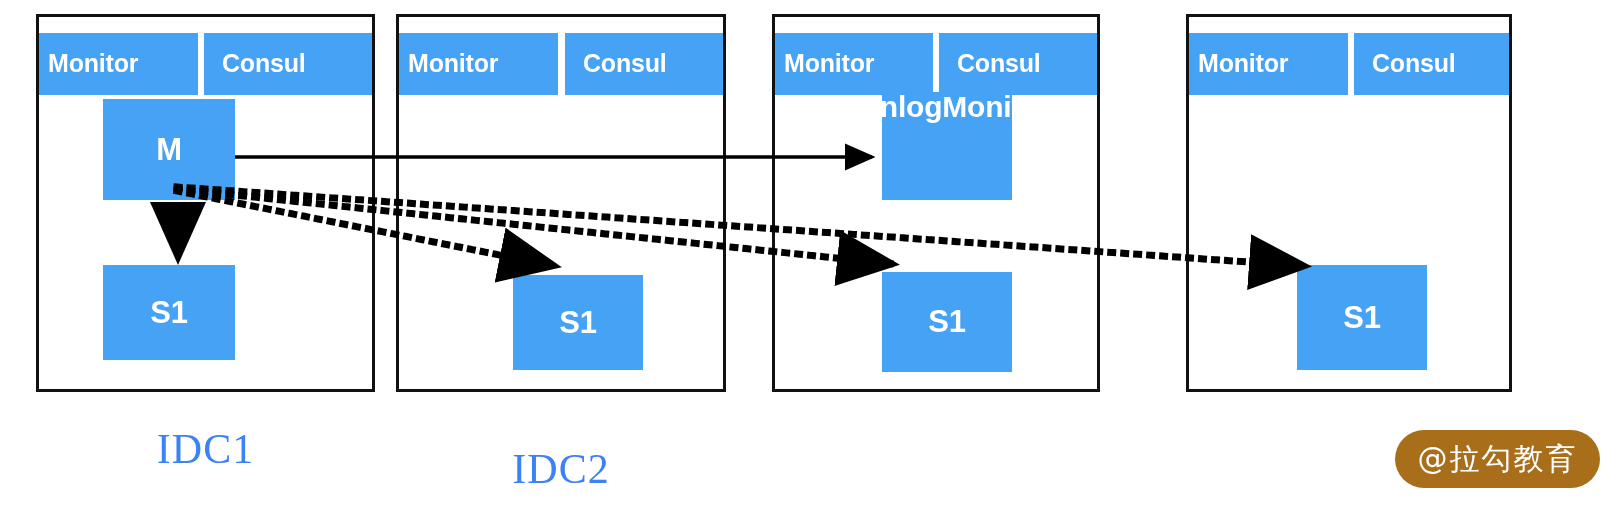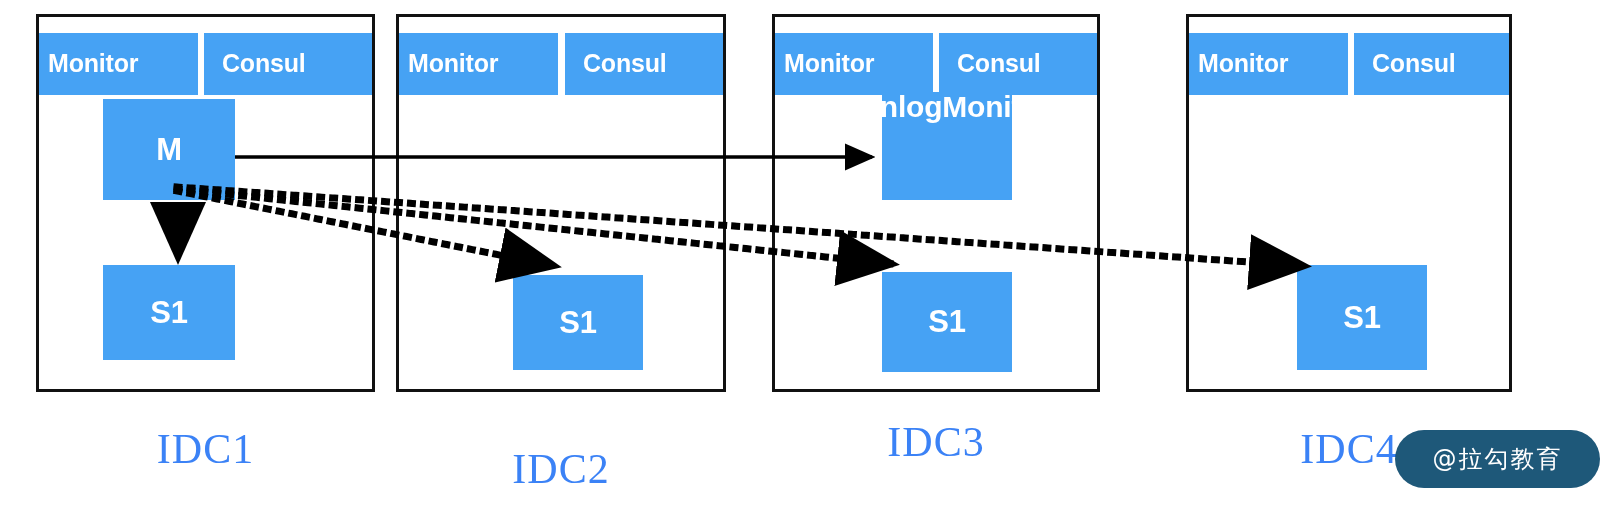--- a/index.html
+++ b/index.html
@@ -80,24 +80,24 @@
     height: 526px;
     pointer-events: none;
   }
 
   
   .watermark {
     position: absolute;
     display: flex;
     align-items: center;
     justify-content: center;
-    background: #0c4a6e;
+    background: #a16207;
     color: #ffffff;
     border-radius: 34px;
-    font-size: 24px;
+    font-size: 30px;
     font-family: "DejaVu Sans", sans-serif;
     letter-spacing: 2px;
     opacity: 0.92;
   }
 </style>
 </head>
 <body>
 
 <div id="canvas">
 
@@ -124,30 +124,28 @@
 
   <div class="blk header monitor" style="left:775px; top:17px; width:158px; height:62px;">Monitor</div>
   <div class="blk header consul" style="left:939px; top:17px; width:158px; height:62px;">Consul</div>
 
   <div class="blk node binlog" style="left:882px; top:92px; width:130px; height:108px;">
     <span>Binlog</span>
     <span>Monitor</span>
   </div>
   <div class="blk node" style="left:882px; top:272px; width:130px; height:100px;">S1</div>
 
-  <div class="idc-caption" style="left:772px; top:418px; width:328px;">IDC3</div>
 
   <div class="idc-panel" style="left:1186px; top:14px; width:326px; height:378px;"></div>
 
   <div class="blk header monitor" style="left:1189px; top:17px; width:159px; height:62px;">Monitor</div>
   <div class="blk header consul" style="left:1354px; top:17px; width:155px; height:62px;">Consul</div>
 
   <div class="blk node" style="left:1297px; top:265px; width:130px; height:105px;">S1</div>
 
-  <div class="idc-caption" style="left:1186px; top:425px; width:326px;">IDC4</div>
 
   <svg id="wires" viewBox="0 0 1620 526" xmlns="http://www.w3.org/2000/svg">
     <defs>
       <marker id="solid-head" markerWidth="9" markerHeight="8" refX="8" refY="4" orient="auto" markerUnits="strokeWidth">
         <path d="M0,0 L9,4 L0,8 z" fill="#000000"></path>
       </marker>
       <marker id="dot-head" markerWidth="9" markerHeight="8" refX="8" refY="4" orient="auto" markerUnits="strokeWidth">
         <path d="M0,0 L9,4 L0,8 z" fill="#000000"></path>
       </marker>
     </defs>

